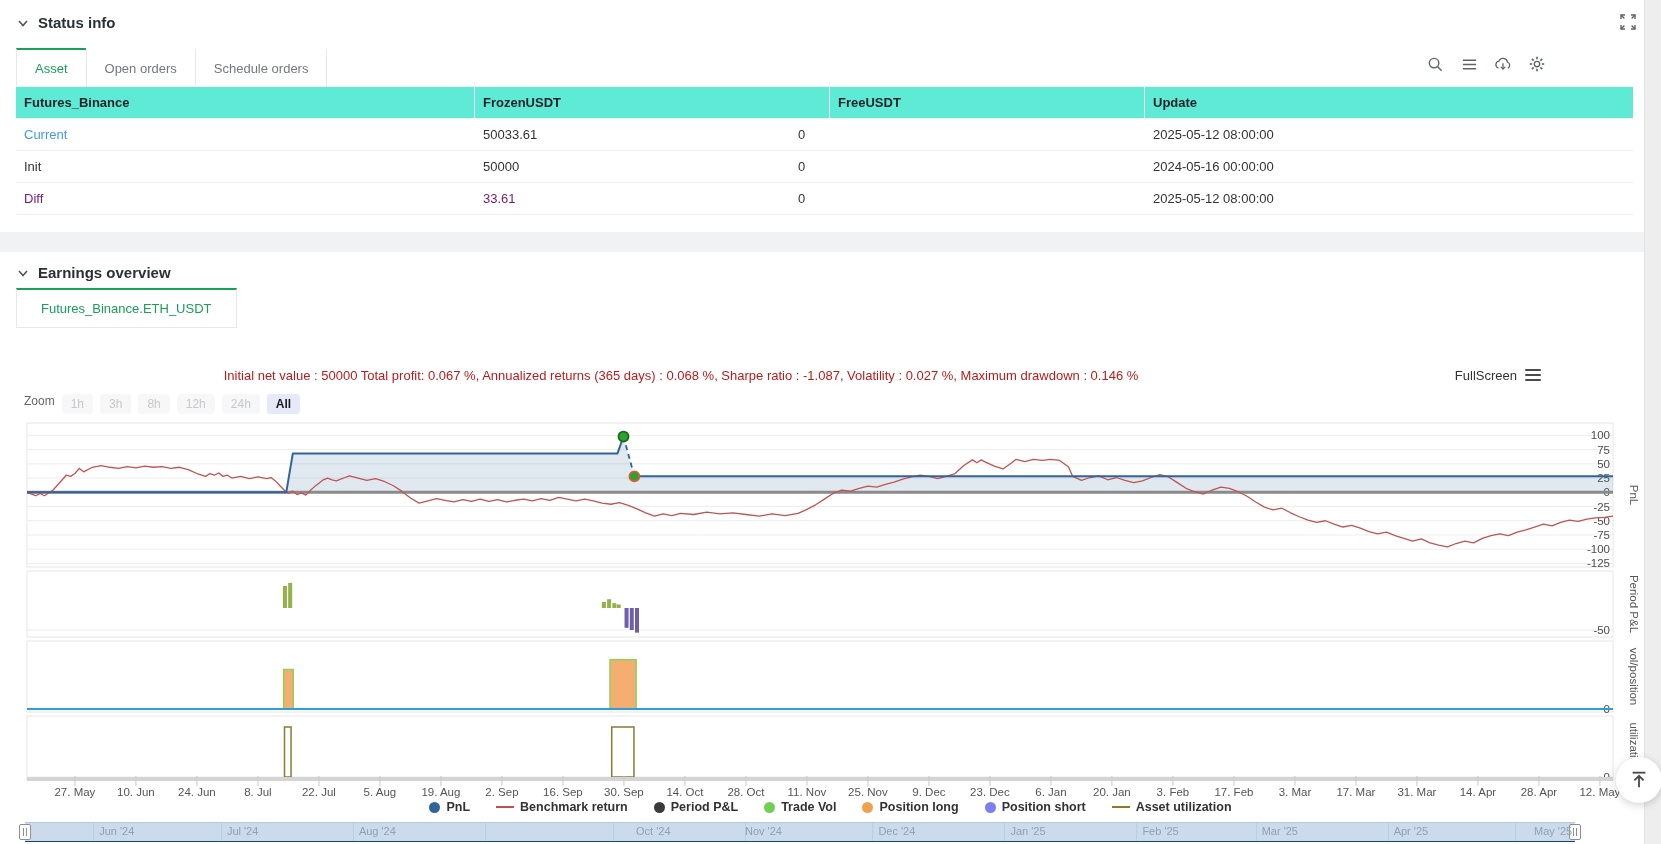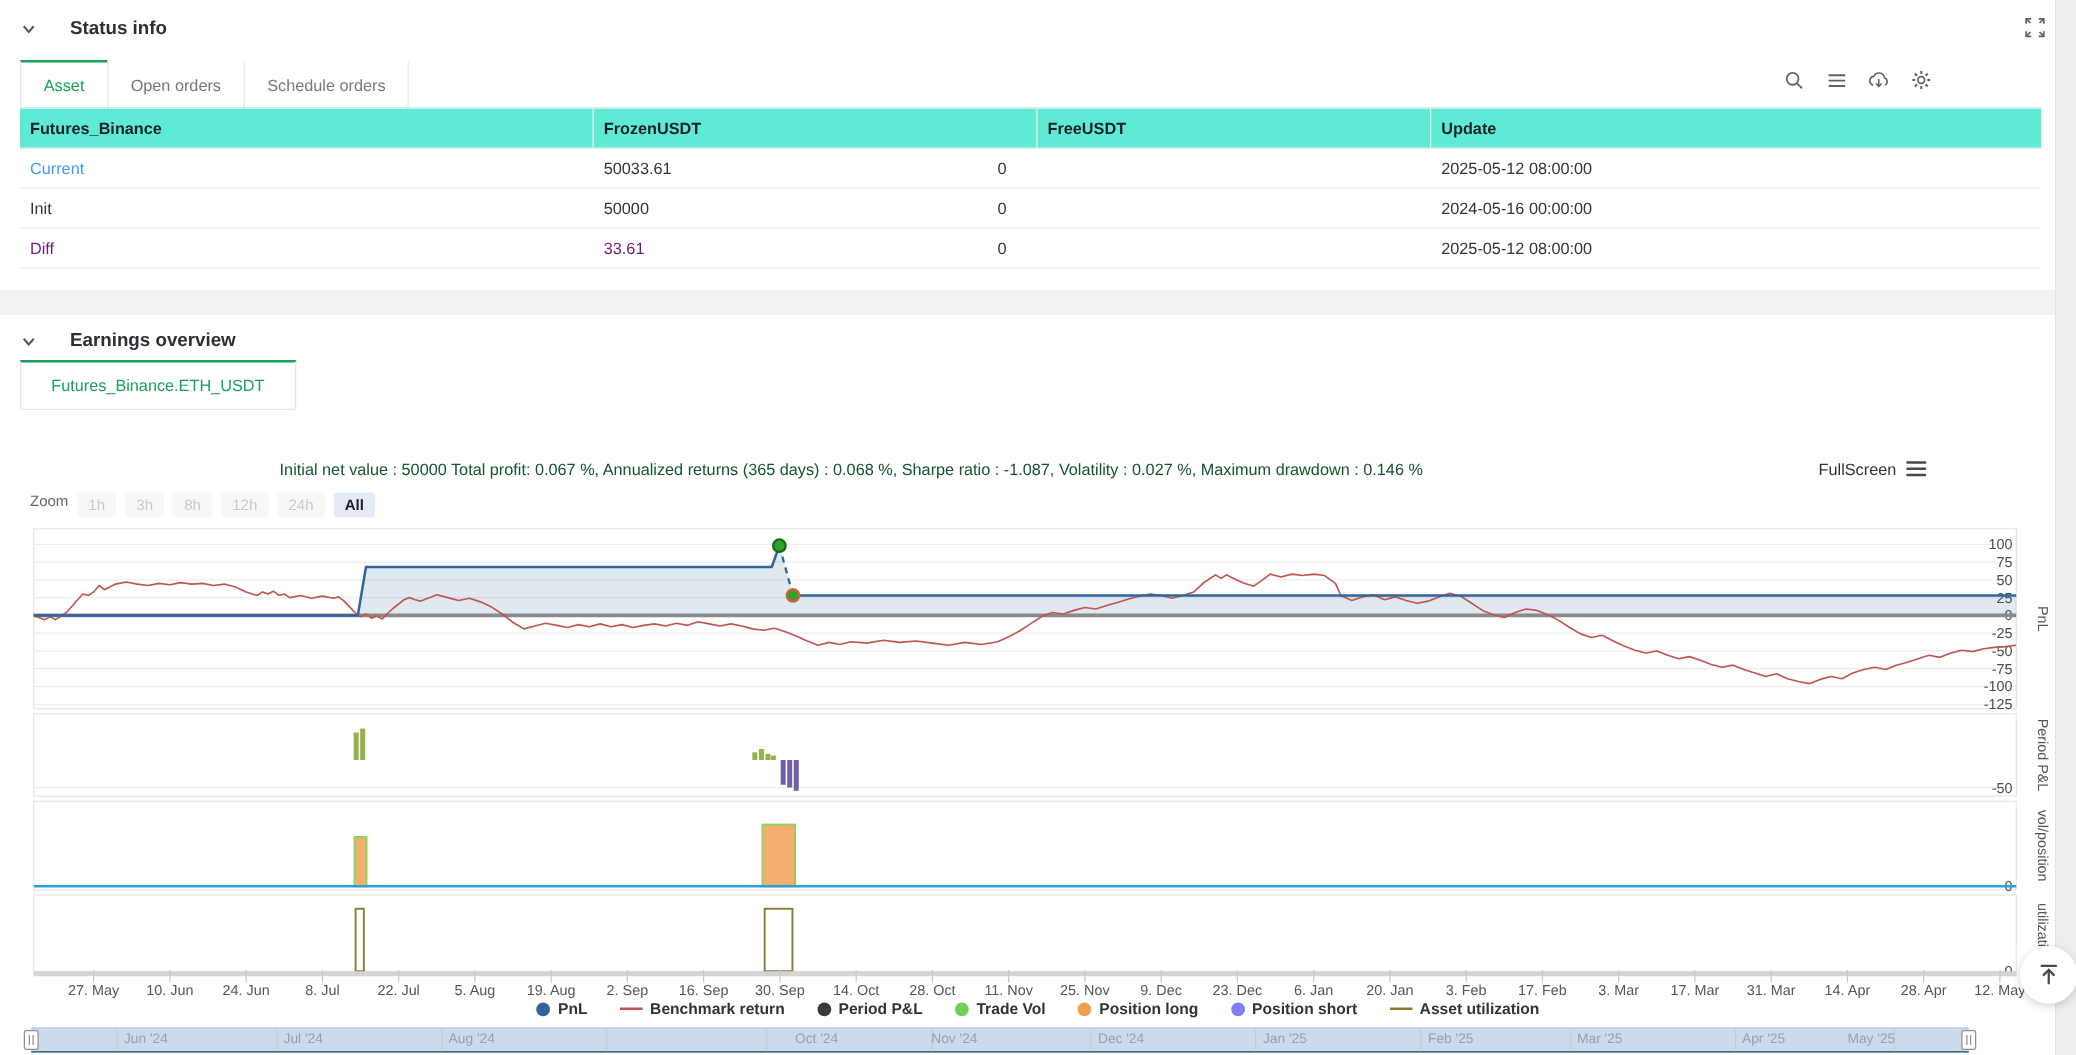--- a/index.html
+++ b/index.html
@@ -1,20 +1,20 @@
 <!DOCTYPE html>
 <html><head>
 <meta charset="utf-8">
 <style>
   html,body{margin:0;padding:0;background:#fff;}
   body{font-family:"Liberation Sans","DejaVu Sans",sans-serif;color:#333;}
   #app{position:relative;width:1661px;height:844px;overflow:hidden;background:#fff;}
   .abs{position:absolute;}
   
-  .sec-head{display:flex;align-items:center;gap:26px;font-size:15px;font-weight:bold;color:#2b2f36;}
+  .sec-head{display:flex;align-items:center;gap:8px;font-size:15px;font-weight:bold;color:#2b2f36;}
   .chev{width:14px;height:14px;display:inline-block;}
   
   #status-card{left:0;top:0;width:1661px;height:232px;background:#fff;}
   #status-title-row{left:16px;top:14px;}
   #expand-btn{right:24px;top:13px;width:18px;height:18px;cursor:pointer;}
   #tool-icons{right:112px;top:52px;display:flex;gap:10px;align-items:center;}
   .tool-icon{width:24px;height:24px;display:flex;align-items:center;justify-content:center;cursor:pointer;}
   
   .tabs-row{display:flex;}
   #status-tabs{left:16px;top:48px;}
@@ -31,21 +31,21 @@
   .t-row.head .t-cell:last-child{border-right:none;}
   .c0{width:459px;} .c1{width:315px;} .c2{width:355px;} .c3{width:488px;}
   .lbl-blue{color:#4098fc;} .lbl-red{color:#701a75;}
   
   #section-gap{left:0;top:232px;width:1661px;height:20px;background:#f1f2f4;}
   
   #earnings{left:0;top:252px;width:1661px;height:592px;background:#fff;}
   #earn-title-row{left:16px;top:12px;}
   #earn-tab{left:16px;top:36px;}
   #earn-tab .tab{padding:0 24px;height:37px;}
-  #stats-line{left:0;top:116px;width:1362px;text-align:center;font-size:13px;color:#14532d;}
+  #stats-line{left:0;top:116px;width:1362px;text-align:center;font-size:13px;color:#b91c1c;}
   #fullscreen-ctl{right:120px;top:114px;display:flex;align-items:center;gap:8px;font-size:13px;color:#333;cursor:pointer;}
   .burger{display:inline-block;width:16px;}
   .burger span{display:block;height:2px;background:#4a4a4a;margin:3px 0;border-radius:1px;}
   
   #zoom-row{left:24px;top:142px;display:flex;gap:7px;font-size:12px;color:#666;}
   .zoom-btn{padding:3px 9px;border-radius:3px;background:#f7f7f8;color:#c6c8cc;cursor:default;}
   .zoom-btn.active{background:#e5e9f8;color:#1b1b1b;font-weight:bold;cursor:pointer;}
   
   #chart-svg{left:0;top:166px;}
   
@@ -361,21 +361,21 @@
         <div class="nav-label" style="left: 853.39px;">Dec '24</div>
         <div class="nav-div" style="left: 979.396px;"></div>
         <div class="nav-label" style="left: 985.396px;">Jan '25</div>
         <div class="nav-div" style="left: 1111.4px;"></div>
         <div class="nav-label" style="left: 1117.4px;">Feb '25</div>
         <div class="nav-div" style="left: 1230.63px;"></div>
         <div class="nav-label" style="left: 1236.63px;">Mar '25</div>
         <div class="nav-div" style="left: 1362.64px;"></div>
         <div class="nav-label" style="left: 1368.64px;">Apr '25</div>
         <div class="nav-div" style="left: 1490.38px;"></div>
-        <div class="nav-label" style="left: 1453px;">May '25</div>
+        <div class="nav-label" style="left: 1509px;">May '25</div>
       </div>
   </div>
 
   <div id="page-scrollbar" class="abs"></div>
 
   <div id="back-to-top" class="abs">
     <svg viewBox="0 0 24 24" width="22" height="22">
       <line x1="5" y1="4" x2="19" y2="4" stroke="#4a4a4a" stroke-width="2"></line>
       <line x1="12" y1="20" x2="12" y2="8" stroke="#4a4a4a" stroke-width="2"></line>
       <polyline points="7,12.5 12,7.5 17,12.5" fill="none" stroke="#4a4a4a" stroke-width="2"></polyline>

